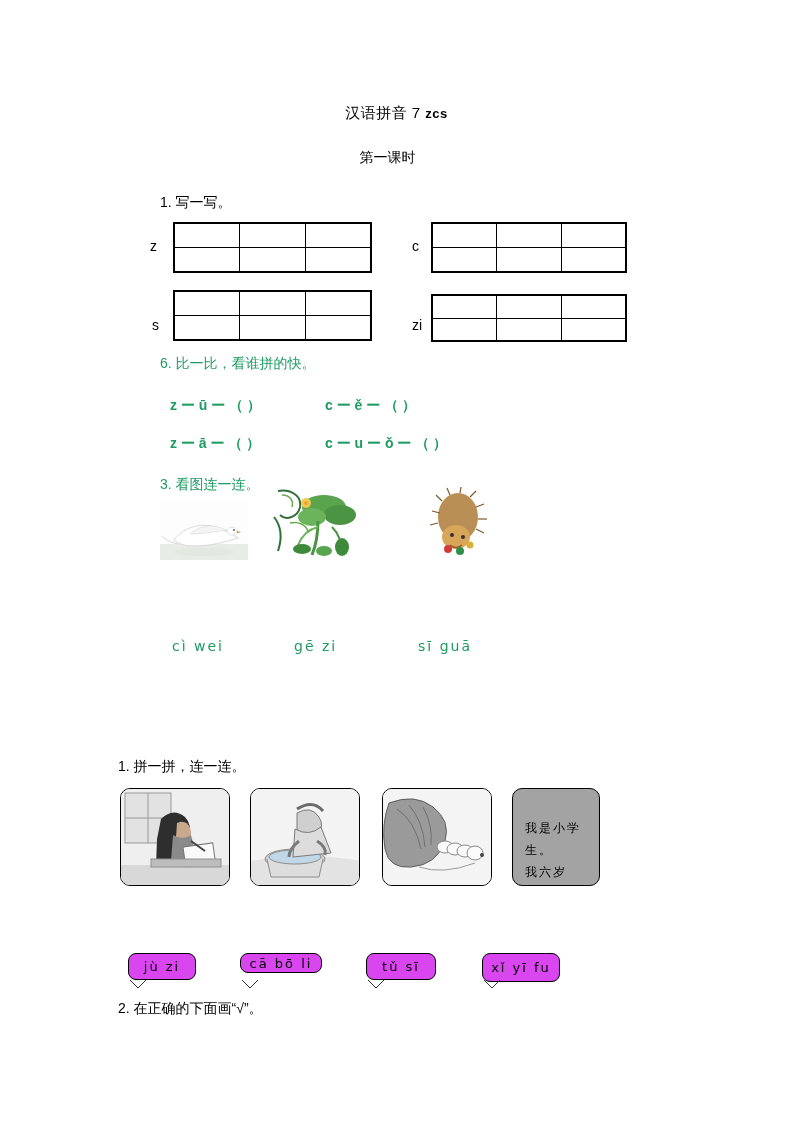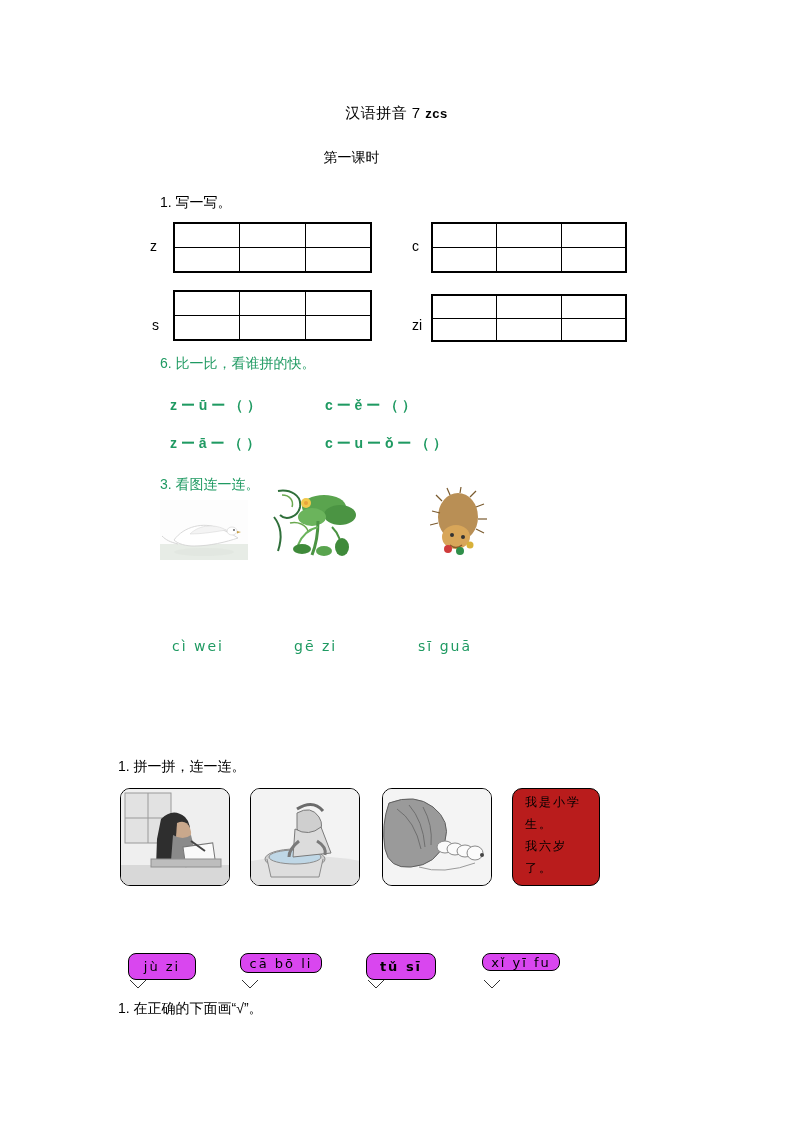--- a/index.html
+++ b/index.html
@@ -31,20 +31,21 @@
   }
   .title .latin {
     font-size: 13px;
     font-weight: bold;
   }
   .section-heading {
     position: absolute;
     width: 703px;
     text-align: center;
     font-size: 14px;
+    padding-left: 36px;
   }
   #period1 { top: 149px; }
   #period2 { top: 720px; }
 
   .q-label {
     position: absolute;
     font-size: 14px;
     white-space: nowrap;
   }
   .green { color: #1f9a62; }
@@ -100,22 +101,22 @@
   
   .card {
     position: absolute;
     border: 1.5px solid #000;
     border-radius: 10px;
     box-sizing: border-box;
     overflow: hidden;
     background: #f2f2f2;
   }
   .card.text-card {
-    background: #b91c1c;
-    padding: 2px 12px;
+    background: #a3a3a3;
+    padding: 28px 12px;
     font-size: 12px;
     line-height: 22px;
     letter-spacing: 2px;
   }
   .word-box {
     position: absolute;
     border: 1.2px solid #000;
     border-radius: 8px;
     box-sizing: border-box;
     font-family: "DejaVu Sans", sans-serif;
@@ -340,25 +341,25 @@
   </div>
 
   <div class="card text-card" style="top:788px; left:512px; width:88px; height:98px;">
     <div>我是小学</div>
     <div>生。</div>
     <div>我六岁了。</div>
   </div>
 
   <div class="word-box" style="top:953px; left:128px; width:68px; height:27px;">jù zi</div>
   <div class="word-box" style="top:953px; left:240px; width:82px; height:20px;">cā bō li</div>
-  <div class="word-box" style="top:953px; left:366px; width:70px; height:27px;font-weight:bold;">tǔ sī</div>
-  <div class="word-box" style="top:953px; left:482px; width:78px; height:18px;">xǐ yī fu</div>
+  <div class="word-box" style="top:953px; left:366px; width:70px; height:27px;">tǔ sī</div>
+  <div class="word-box" style="top:953px; left:482px; width:78px; height:29px;">xǐ yī fu</div>
 
   <svg style="position:absolute; top:978px; left:126px;" width="460" height="12">
     <path d="M4 2 l8 8 l8 -8" stroke="#333" fill="none" stroke-width="1"></path>
     <path d="M116 2 l8 8 l8 -8" stroke="#333" fill="none" stroke-width="1"></path>
     <path d="M242 2 l8 8 l8 -8" stroke="#333" fill="none" stroke-width="1"></path>
     <path d="M358 2 l8 8 l8 -8" stroke="#333" fill="none" stroke-width="1"></path>
   </svg>
 
-  <div class="q-label" style="top:1000px; left:118px;">1. 在正确的下面画“√”。</div>
+  <div class="q-label" style="top:1000px; left:118px;">2. 在正确的下面画“√”。</div>
 
 </div>
 
 </body></html>

